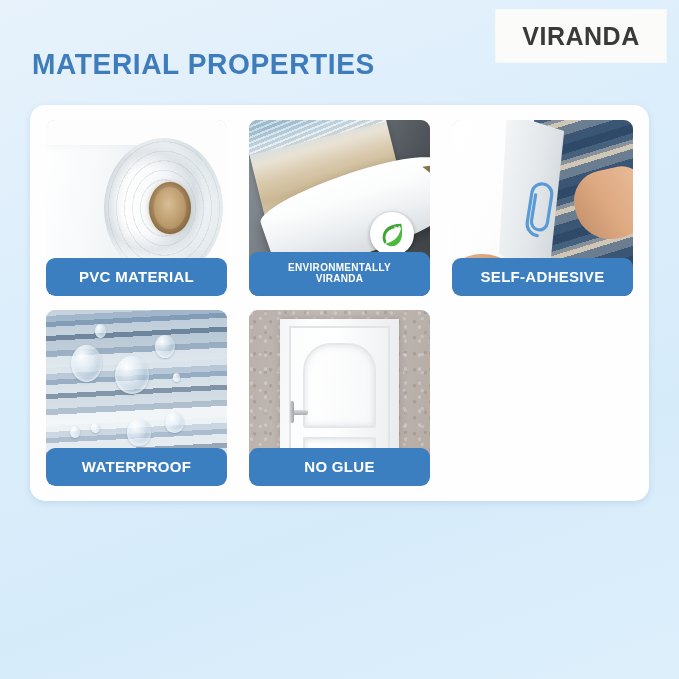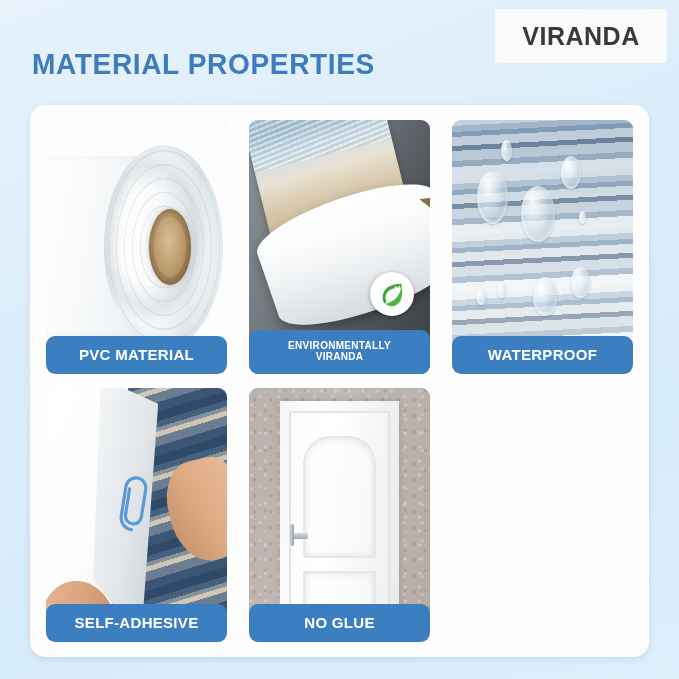--- a/index.html
+++ b/index.html
@@ -30,21 +30,21 @@
     letter-spacing:.6px;
     color:#3f7cbb;
     transform:scaleX(.97);
     transform-origin:left center;
     white-space:nowrap;
   }
 
   
   .panel{
     position:absolute; left:30px; top:105px;
-    width:619px; height:552px;
+    width:619px; height:396px;
     background:#fefefe;
     border-radius:15px;
     box-shadow:0 2px 6px rgba(90,130,170,.18);
     padding:15px 16px;
   }
   .grid{
     width:100%; height:100%;
     display:grid;
     grid-template-columns:repeat(3,1fr);
     grid-template-rows:repeat(2,1fr);
@@ -347,51 +347,51 @@
       <div class="label two-line">
         <span>
           <span>ENVIRONMENTALLY</span><br>
           <span>VIRANDA</span>
         </span>
       </div>
     </div>
 
     <div class="card">
       <div class="photo">
-        <div class="wp-bg"></div>
-        <span class="drop" style="left:14%;top:20%;width:17%;height:21%;"></span>
-        <span class="drop" style="left:38%;top:26%;width:19%;height:22%;"></span>
-        <span class="drop" style="left:60%;top:14%;width:11%;height:13%;"></span>
-        <span class="drop" style="left:27%;top:8%;width:6%;height:8%;"></span>
-        <span class="drop" style="left:45%;top:62%;width:13%;height:15%;"></span>
-        <span class="drop" style="left:66%;top:58%;width:10%;height:12%;"></span>
-        <span class="drop" style="left:13%;top:66%;width:6%;height:7%;"></span>
-        <span class="drop" style="left:25%;top:64%;width:5%;height:6%;"></span>
-        <span class="drop" style="left:70%;top:36%;width:4%;height:5%;"></span>
-      </div>
-      <div class="label">WATERPROOF</div>
-    </div>
-
-    <div class="card">
-      <div class="photo">
         <div class="adh-bg"></div>
         <div class="adh-marble"></div>
         <div class="adh-hand-b"></div>
         <div class="adh-sheet"></div>
         <div class="adh-fold"></div>
         <div class="adh-hand-a"></div>
         <span class="clip-icon">
           <svg width="34" height="60" viewBox="0 0 34 60" aria-hidden="true">
             <path d="M17 56c-6.6 0-12-5.4-12-12V14C5 8.5 9.5 4 15 4s10 4.5 10 10v28c0 4.4-3.6 8-8 8s-8-3.6-8-8V16" fill="none" stroke="#5b9bd5" stroke-width="3.2" stroke-linecap="round"></path>
           </svg>
         </span>
       </div>
       <div class="label">SELF-ADHESIVE</div>
     </div>
 
+    <div class="card">
+      <div class="photo">
+        <div class="wp-bg"></div>
+        <span class="drop" style="left:14%;top:20%;width:17%;height:21%;"></span>
+        <span class="drop" style="left:38%;top:26%;width:19%;height:22%;"></span>
+        <span class="drop" style="left:60%;top:14%;width:11%;height:13%;"></span>
+        <span class="drop" style="left:27%;top:8%;width:6%;height:8%;"></span>
+        <span class="drop" style="left:45%;top:62%;width:13%;height:15%;"></span>
+        <span class="drop" style="left:66%;top:58%;width:10%;height:12%;"></span>
+        <span class="drop" style="left:13%;top:66%;width:6%;height:7%;"></span>
+        <span class="drop" style="left:25%;top:64%;width:5%;height:6%;"></span>
+        <span class="drop" style="left:70%;top:36%;width:4%;height:5%;"></span>
+      </div>
+      <div class="label">WATERPROOF</div>
+    </div>
+
 
     <div class="card">
       <div class="photo">
         <div class="door-bg"></div>
         <div class="door-frame"></div>
         <div class="door-leaf"></div>
         <div class="door-panel-top"></div>
         <div class="door-panel-bot"></div>
         <div class="door-handle"></div>
         <div class="door-skirt"></div>

